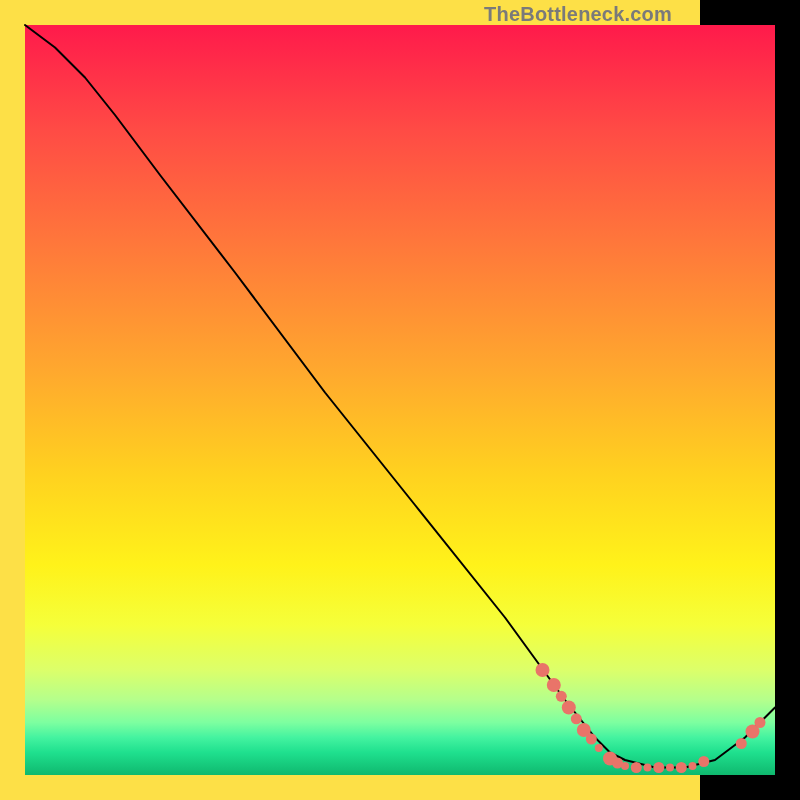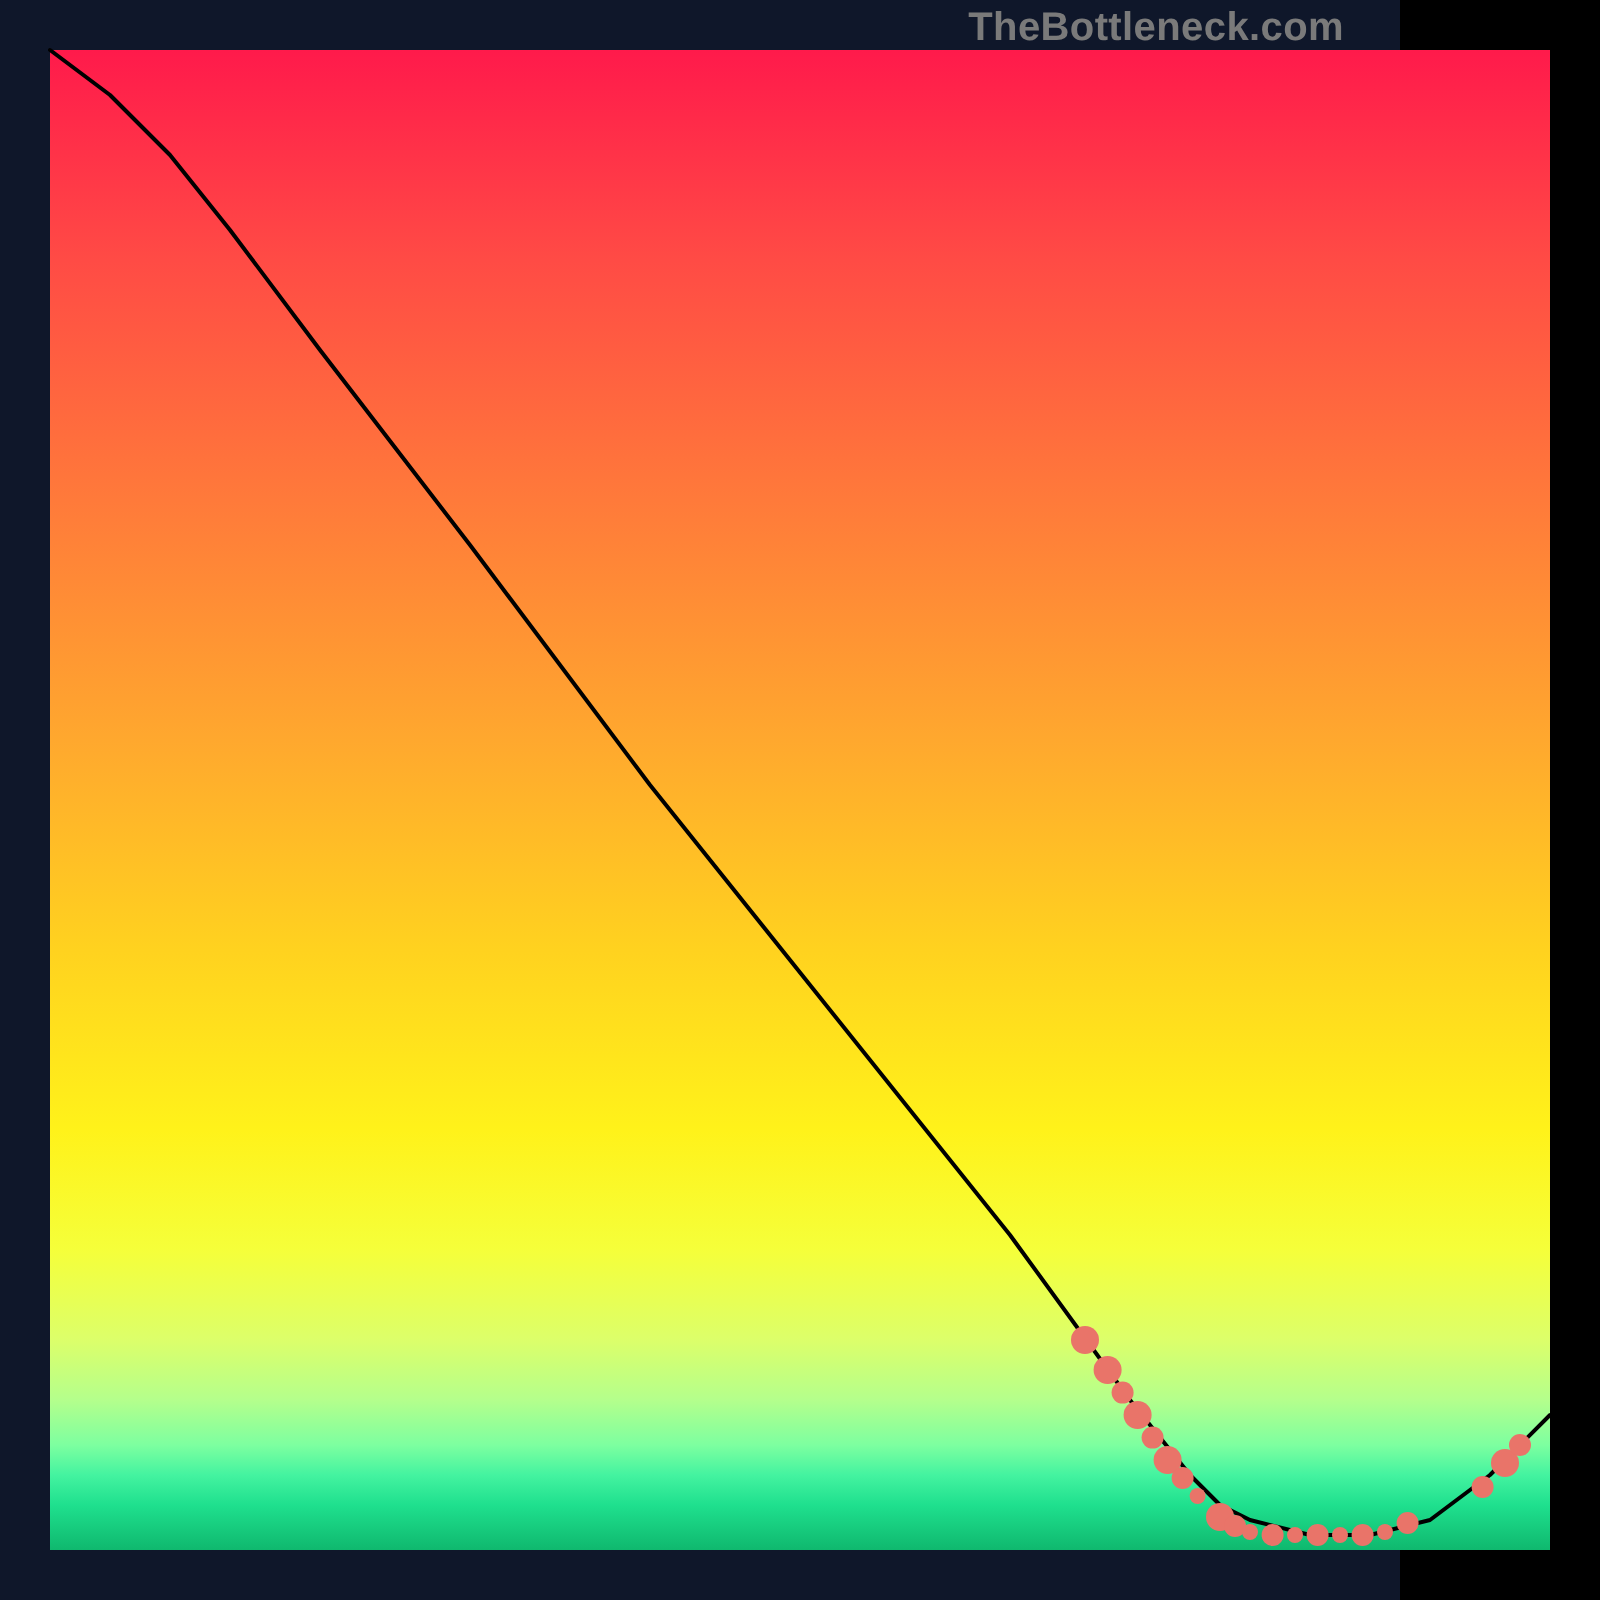--- a/index.html
+++ b/index.html
@@ -1,21 +1,21 @@
 <!DOCTYPE html>
 <html><head>
 <meta charset="utf-8">
 <style>
   * { margin: 0; padding: 0; box-sizing: border-box; }
   html, body { width: 800px; height: 800px; overflow: hidden; background: #000; }
   .stage {
     position: relative;
     width: 700px;
     height: 800px;
-    background: #0f172a;
+    background: #fde047;
   }
   .plot-area {
     position: absolute;
     left: 25px;
     top: 25px;
     width: 750px;
     height: 750px;
     
   }
   .watermark {

